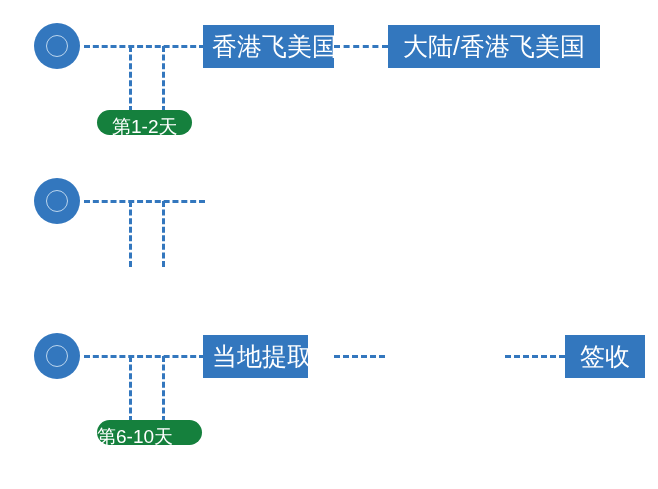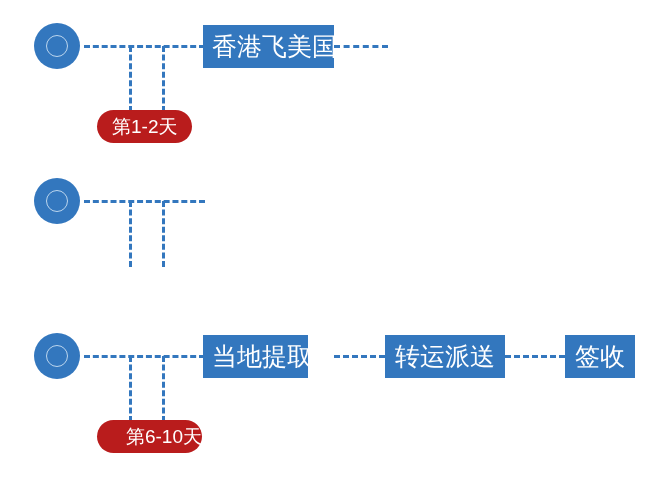--- a/index.html
+++ b/index.html
@@ -77,24 +77,24 @@
 
   
   .drop-a { left: 129px; top: 46px; height: 66px; }
   .drop-b { left: 162px; top: 46px; height: 66px; }
 
   
   .day-pill {
     position: absolute;
     left: 97px;
     top: 110px;
-    height: 33px;
+    height: 25px;
     padding: 0 15px;
     border-radius: 17px;
-    background: #b91c1c;
+    background: #15803d;
     color: #ffffff;
     font-size: 19px;
     line-height: 33px;
     white-space: nowrap;
     box-sizing: border-box;
   }
 
   
   .label-box {
     position: absolute;
@@ -130,43 +130,43 @@
     <div class="dash-h lead-line"></div>
     <div class="dash-v drop-a"></div>
     <div class="dash-v drop-b"></div>
 
     <div class="day-pill">第1-2天</div>
 
     <div class="label-box box-pad" style="left:203px; width:131px;">香港飞美国</div>
 
     <div class="box-link" style="left:334px; width:54px;"></div>
 
+    <div class="label-box box-pad" style="left:388px; width:212px;">大陆/香港飞美国</div>
   </div>
 
   <div class="flow-row row-2">
     <div class="node-circle"></div>
     <div class="dash-h lead-line"></div>
     <div class="dash-v drop-a"></div>
     <div class="dash-v drop-b"></div>
 
 
   </div>
 
   <div class="flow-row row-3">
     <div class="node-circle"></div>
     <div class="dash-h lead-line"></div>
     <div class="dash-v drop-a"></div>
     <div class="dash-v drop-b"></div>
 
-    <div class="day-pill" style="left:97px; width:105px; text-align:right; padding:0;">第6-10天</div>
+    <div class="day-pill" style="left:97px; width:105px; text-align:left; padding:0;">第6-10天</div>
 
     <div class="label-box box-pad" style="left:203px; width:105px;">当地提取</div>
 
     <div class="box-link" style="left:334px; width:51px;"></div>
 
-    <div class="label-box box-pad" style="left:385px; width:120px;">转运派送</div>
 
     <div class="box-link" style="left:505px; width:60px;"></div>
 
-    <div class="label-box box-pad" style="left:565px; width:70px;">签收</div>
+    <div class="label-box box-pad" style="left:565px; width:80px;">签收</div>
   </div>
 
 </div>
 
 </body></html>

